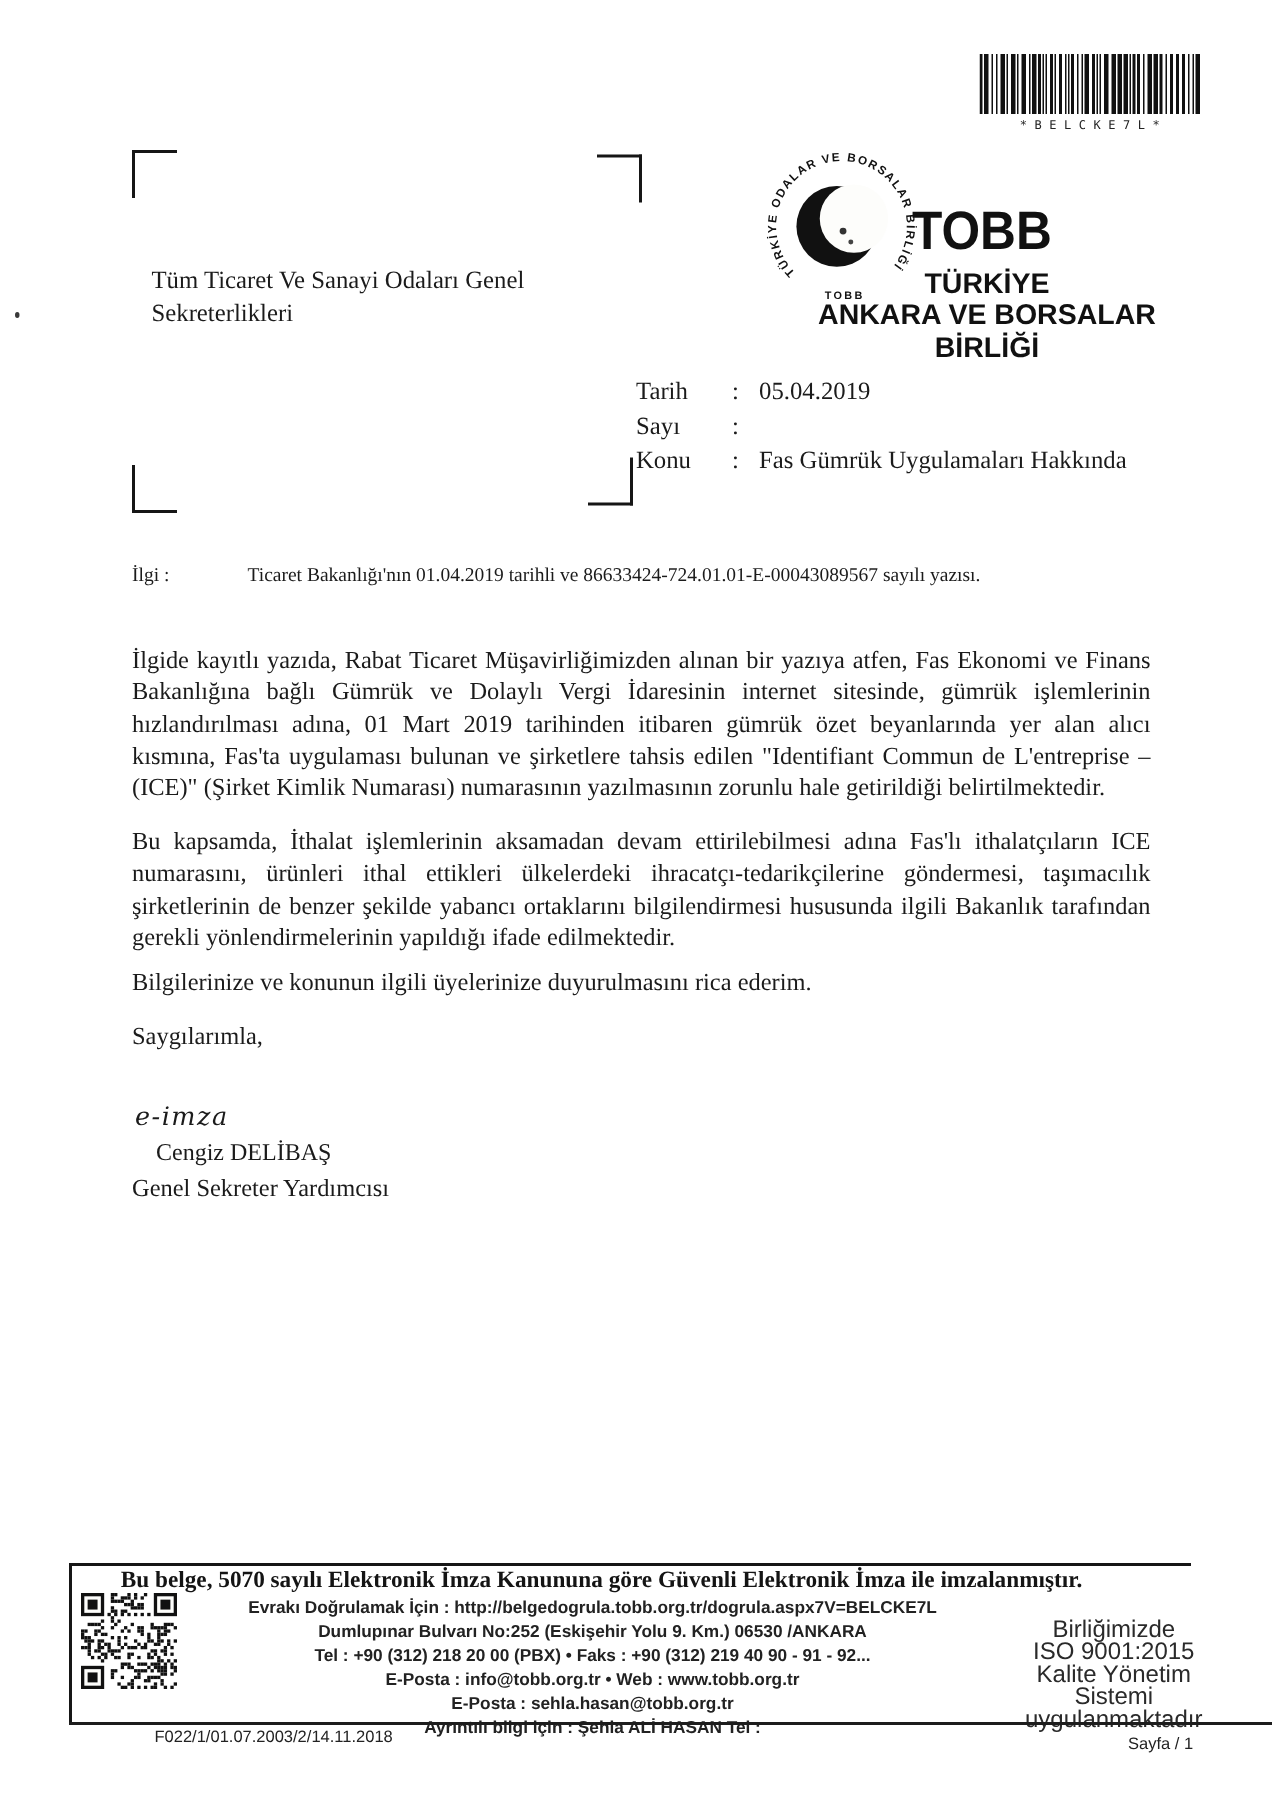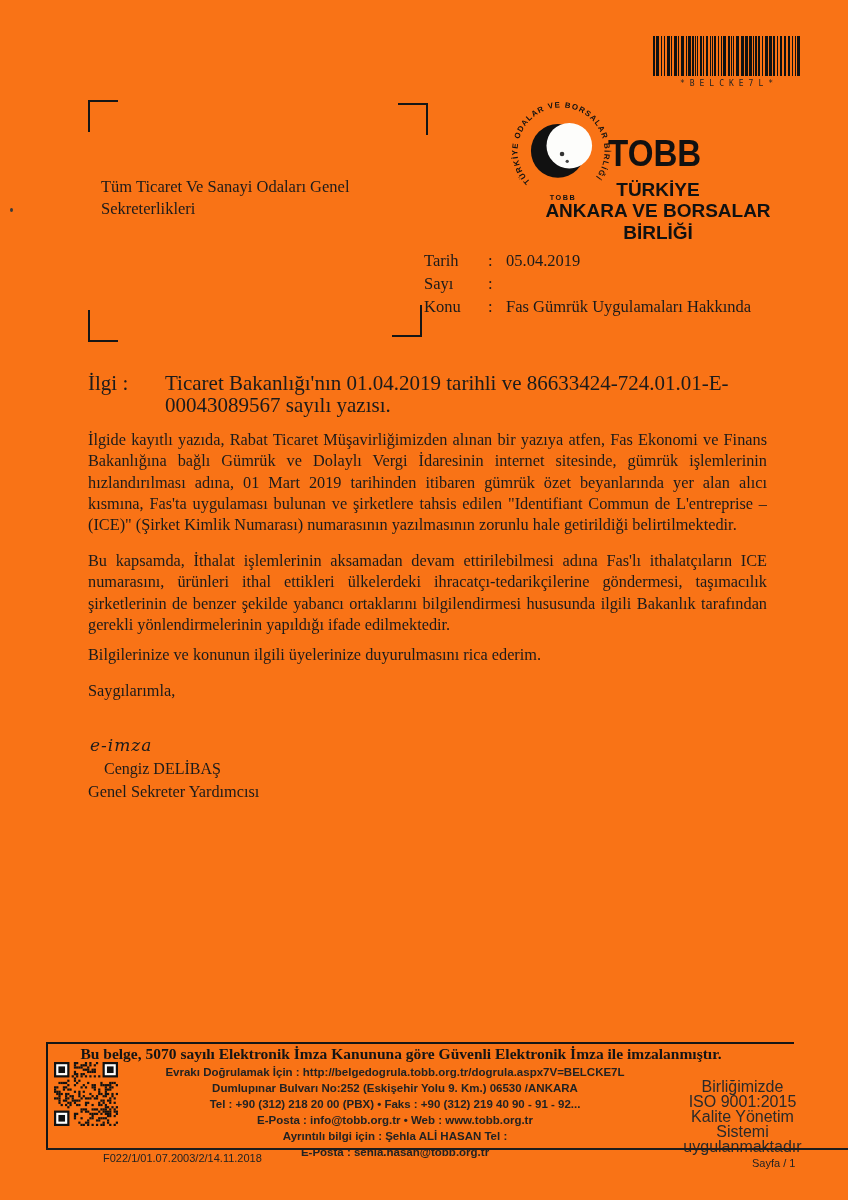--- a/index.html
+++ b/index.html
@@ -1,18 +1,18 @@
 <!DOCTYPE html>
 <html lang="tr"><head>
 <meta charset="utf-8">
 <style>
   html,body{margin:0;padding:0;background:#e8e8e8;}
   .page{
     position:relative; width:848px; height:1200px; margin:0 auto;
-    background:#f97316; color:#1b1b1b; overflow:hidden;
+    background:#ffffff; color:#1b1b1b; overflow:hidden;
     font-family:"Liberation Serif", serif;
   }
   
   .barcode-wrap{position:absolute; left:653px; top:36px; width:152px; text-align:center;}
   .barcode-bars{display:block; width:152px; height:42px;}
   .barcode-text{
     font-family:"DejaVu Sans Mono", monospace; font-size:8px; letter-spacing:5px;
     color:#222; margin-top:1px; white-space:nowrap;
   }
   
@@ -36,21 +36,21 @@
   .org-lines .l1{font-size:19px; line-height:21px;}
   .org-lines .l2{font-size:19px; line-height:22px;}
   .org-lines .l3{font-size:19px; line-height:21px;}
   
   .recipient{position:absolute; left:101px; top:176px; font-size:16.5px; line-height:22px;}
   
   .meta{position:absolute; left:424px; top:249px; font-size:16.5px;}
   .meta-row{display:grid; grid-template-columns:64px 18px auto; line-height:23px; white-space:nowrap;}
   .sayi-number{display:inline-block; margin-left:30px; position:relative; top:2px;}
   
-  .ilgi{position:absolute; left:88px; top:372px; display:flex; font-size:21px; line-height:22px;}
+  .ilgi{position:absolute; left:88px; top:372px; display:flex; font-size:13px; line-height:22px;}
   .ilgi-label{width:77px; flex:none;}
   .ilgi-text{width:585px;}
   
   .para{position:absolute; left:88px; width:679px; font-size:16.3px; line-height:21.3px; text-align:justify;}
   .p1{top:429px;}
   .p2{top:550px;}
   .closing{position:absolute; left:88px; top:645px; font-size:16.3px;}
   .salutation{position:absolute; left:88px; top:681px; font-size:16.3px;}
   
   .esign{
@@ -446,22 +446,22 @@
       <rect x="22" y="28" width="1" height="1" fill="#111"></rect>
       <rect x="25" y="28" width="1" height="1" fill="#111"></rect>
       <rect x="27" y="28" width="1" height="1" fill="#111"></rect>
     </svg>
 
   <div class="f-center">
     <div>Evrakı Doğrulamak İçin : http://belgedogrula.tobb.org.tr/dogrula.aspx7V=BELCKE7L</div>
     <div>Dumlupınar Bulvarı No:252 (Eskişehir Yolu 9. Km.) 06530 /ANKARA</div>
     <div>Tel : +90 (312) 218 20 00 (PBX) • Faks : +90 (312) 219 40 90 - 91 - 92...</div>
     <div>E-Posta : info@tobb.org.tr • Web : www.tobb.org.tr</div>
+    <div>E-Posta : sehla.hasan@tobb.org.tr</div>
     <div>Ayrıntılı bilgi için : Şehla ALİ HASAN Tel :</div>
-    <div>E-Posta : sehla.hasan@tobb.org.tr</div>
   </div>
 
   <div class="f-iso">
     <div>Birliğimizde</div>
     <div>ISO 9001:2015</div>
     <div>Kalite Yönetim</div>
     <div>Sistemi</div>
     <div>uygulanmaktadır</div>
   </div>
 

